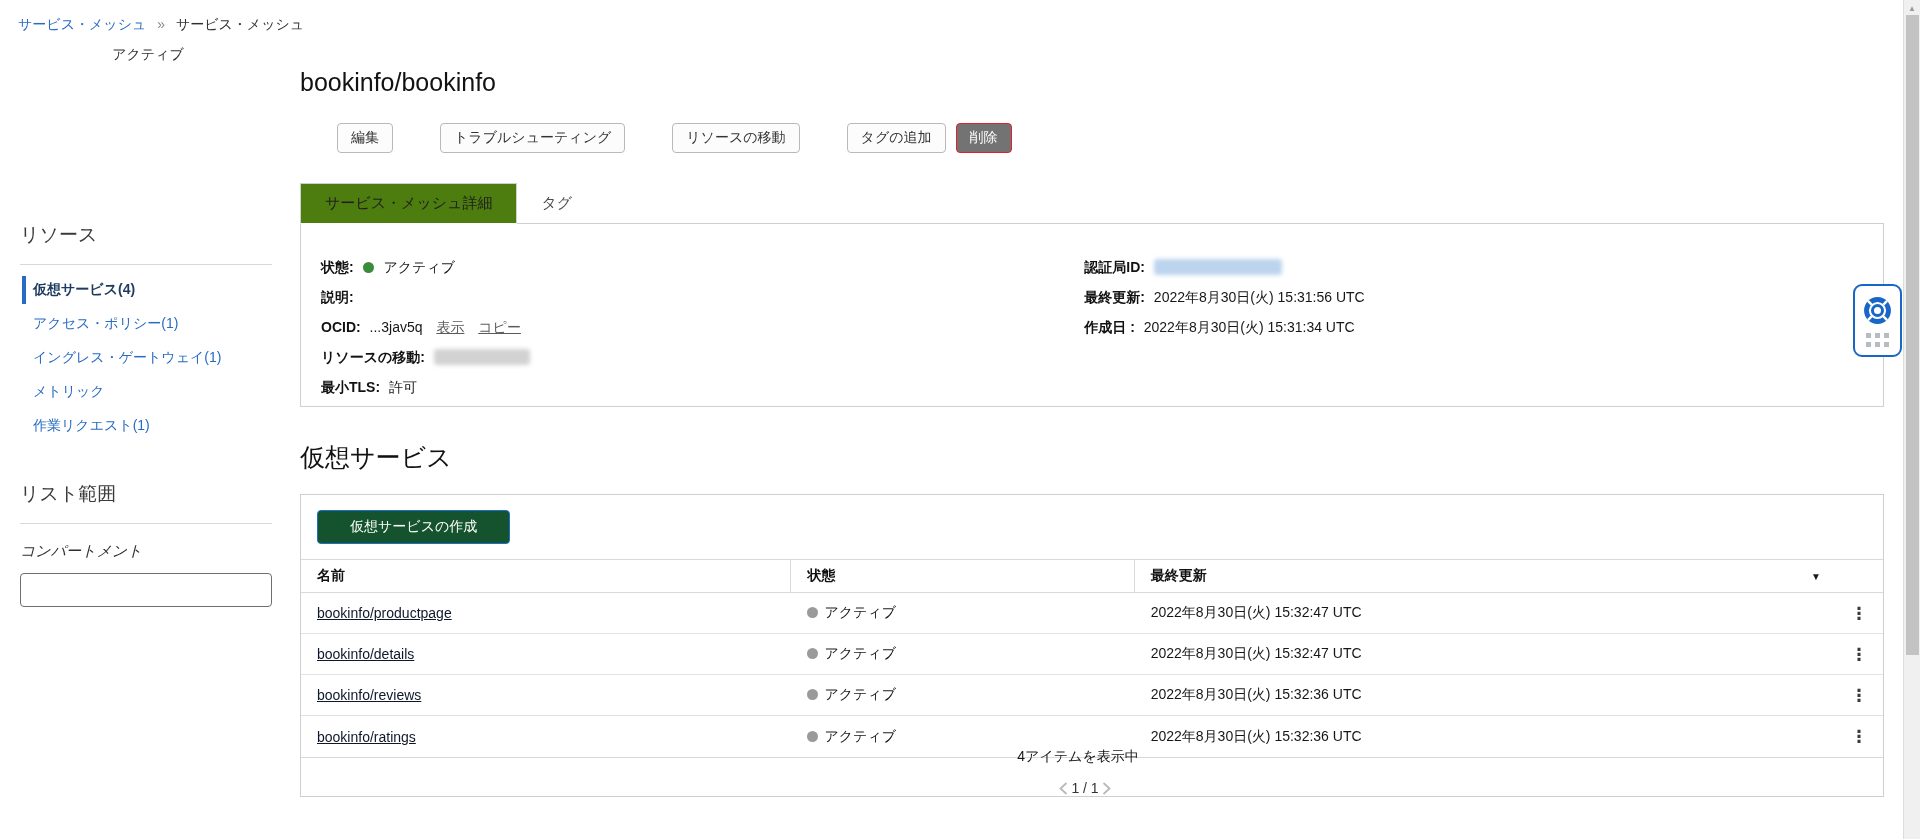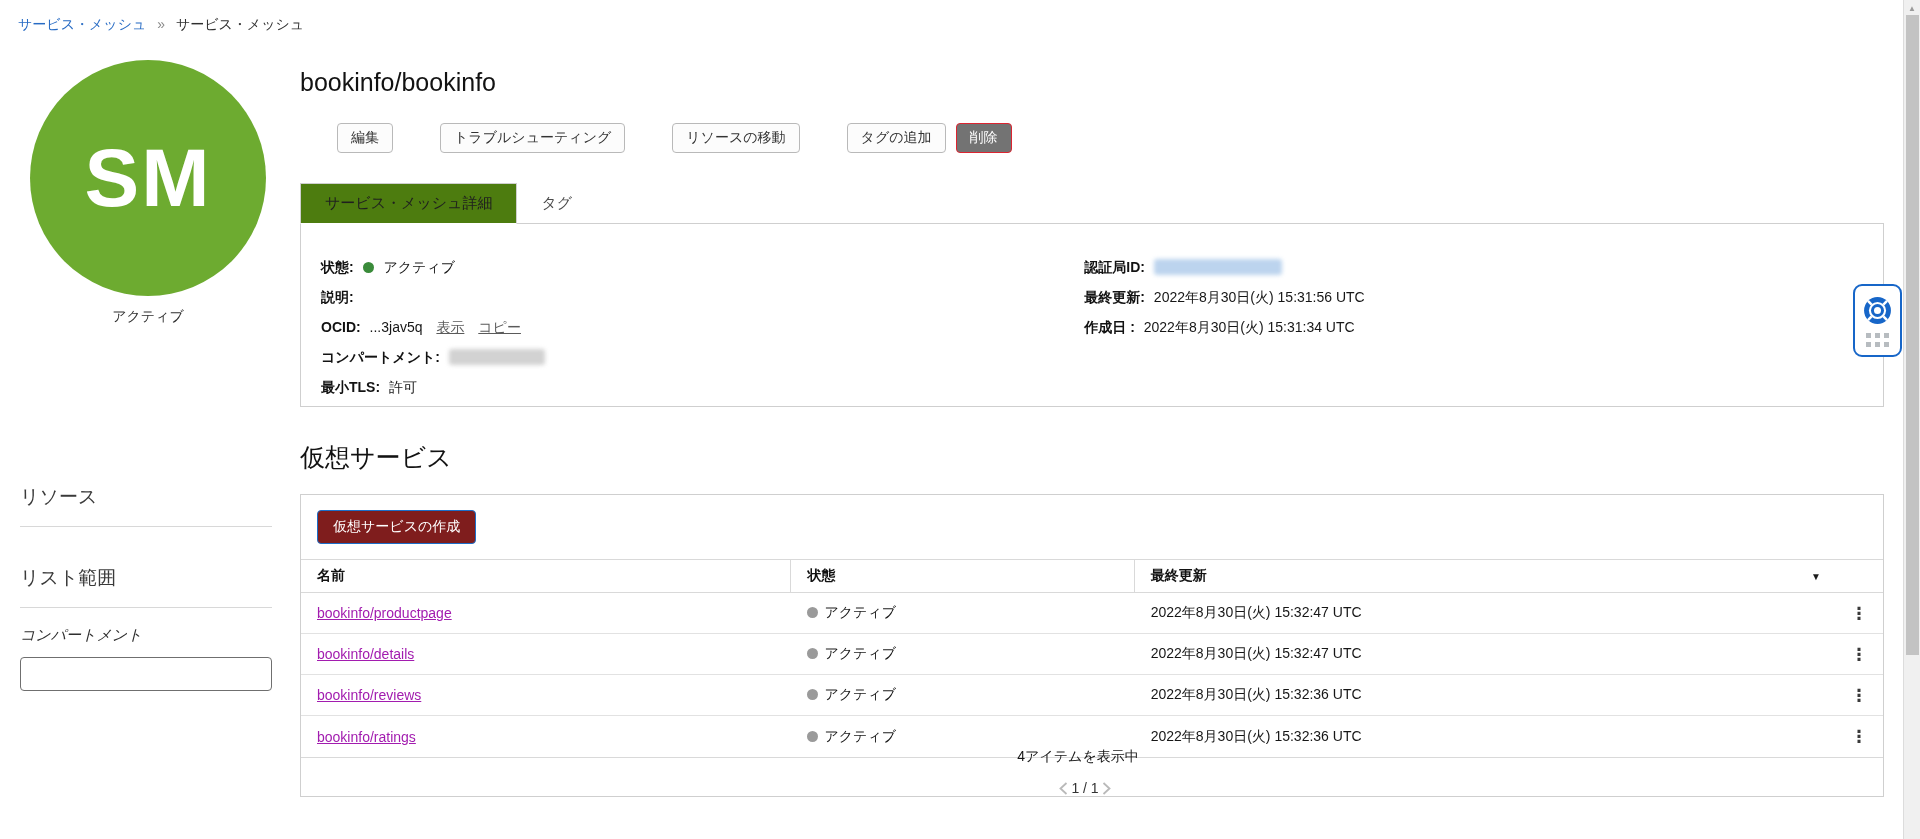--- a/index.html
+++ b/index.html
@@ -37,21 +37,21 @@
   .scope-label { display: block; margin-top: 18px; font-size: 15px; color: #2e2e2e; font-style: italic; }
   .select-stub { margin-top: 12px; width: 252px; height: 34px; border: 1px solid #6f6f6f;
     border-radius: 4px; background: #fff; }
 
   
   .page-title { font-size: 25px; font-weight: 400; color: #121212; margin-top: 34px; }
   .actions { display: flex; gap: 10px; margin-top: 26px; }
   .btn { font-family: inherit; font-size: 14px; border-radius: 4px; padding: 5px 13px; cursor: pointer; }
   .btn.secondary { background: #fcfcfc; border: 1px solid #b9b9b9; color: #333; margin-left: 37px; }
   .btn.danger { background: #737373; border: 1px solid #dc2430; color: #fff; }
-  .btn.primary { background: #7f1d1d; border: 1px solid #1c6fca; color: #fff; padding: 7px 15px; }
+  .btn.primary { background: #14532d; border: 1px solid #1c6fca; color: #fff; padding: 7px 32px; }
 
   
   .tabbar { display: flex; margin-top: 30px; align-items: flex-end; }
   .tab { font-size: 15px; color: #4c4c4c; padding: 10px 24px; cursor: pointer; }
   .tab.active { color: #1f1f1f; background: #4d7c0f; border: 1px solid #cfcfcf; border-bottom: 1px solid #fff;
     margin-bottom: -1px; position: relative; z-index: 2; }
   .details-panel { border: 1px solid #cfcfcf; height: 184px; display: flex; padding: 34px 20px 12px; }
   .details-col.left { flex: 0 0 49.5%; }
   .details-col.right { flex: 1 1 auto; }
   .kv { margin-bottom: 11px; line-height: 19px; font-size: 14px; }
@@ -75,21 +75,21 @@
   .cell { padding-left: 16px; font-size: 14px; }
   .cell.c-name { flex: 0 0 31%; }
   .cell.c-status { flex: 0 0 21.7%; }
   .cell.c-updated { flex: 1 1 auto; }
   .cell.c-actions { flex: 0 0 48px; padding: 0; display: flex; align-items: center; justify-content: center; }
   .t-head .c-name, .t-head .c-status { border-right: 1px solid #d9d9d9; }
   .t-head .c-updated { justify-content: space-between; padding-right: 14px; }
   .sort-caret { font-size: 10px; color: #1b1b1b; }
   .t-body .t-row { height: 41px; align-items: center; border-bottom: 1px solid #e2e2e2; }
   .t-body .t-row:last-child { border-bottom: none; }
-  .t-body a.name-link { color: #a21caf; text-decoration: underline; cursor: pointer; }
+  .t-body a.name-link { color: #0f172a; text-decoration: underline; cursor: pointer; }
   .kebab { font-size: 17px; font-weight: bold; color: #3a3a3a; cursor: pointer; line-height: 1; letter-spacing: 0; }
   .vs-footer { border-top: 1px solid #d9d9d9; height: 39px; display: flex; align-items: center;
     justify-content: flex-end; padding-right: 14px; gap: 14px; flex-direction: column; }
   .count-text { font-size: 14px; color: #161616; margin-right: 14px; }
   .pager { display: flex; align-items: center; gap: 2px; }
   .chev { width: 11px; height: 15px; cursor: pointer; }
   .chev polyline { fill: none; stroke: #b9b9b9; stroke-width: 1.8; }
   .page-ind { color: #333; }
 
   
@@ -138,27 +138,31 @@
 
 <div class="breadcrumb">
   <a>サービス・メッシュ</a>
   <span class="sep">»</span>
   <span class="current">サービス・メッシュ</span>
 </div>
 
 <div class="layout">
 
   <aside class="leftcol">
-    <div class="avatar">
-      <span class="initials">SM</span>
-    </div>
     <div class="avatar-caption">アクティブ</div>
 
     <h3 class="side-title resources">リソース</h3>
     <hr class="side-rule">
+    <nav class="side-nav">
+      <a class="side-item active">仮想サービス(4)</a>
+      <a class="side-item">アクセス・ポリシー(1)</a>
+      <a class="side-item">イングレス・ゲートウェイ(1)</a>
+      <a class="side-item">メトリック</a>
+      <a class="side-item">作業リクエスト(1)</a>
+    </nav>
 
     <h3 class="side-title scope">リスト範囲</h3>
     <hr class="side-rule">
     <span class="scope-label">コンパートメント</span>
     <div class="select-stub"></div>
   </aside>
 
   <main class="maincol">
     <h1 class="page-title">bookinfo/bookinfo</h1>
 
@@ -185,21 +189,21 @@
         <p class="kv">
           <b>説明:</b>
         </p>
         <p class="kv">
           <b>OCID:</b>
           <span>...3jav5q</span>
           <a class="inline-link">表示</a>
           <a class="inline-link">コピー</a>
         </p>
         <p class="kv">
-          <b>コンパートメント:</b>
+          <b>リソースの移動:</b>
           <span class="redact gray"></span>
         </p>
         <p class="kv">
           <b>最小TLS:</b>
           <span>許可</span>
         </p>
       </div>
       <div class="details-col right">
         <p class="kv">
           <b>認証局ID:</b>

